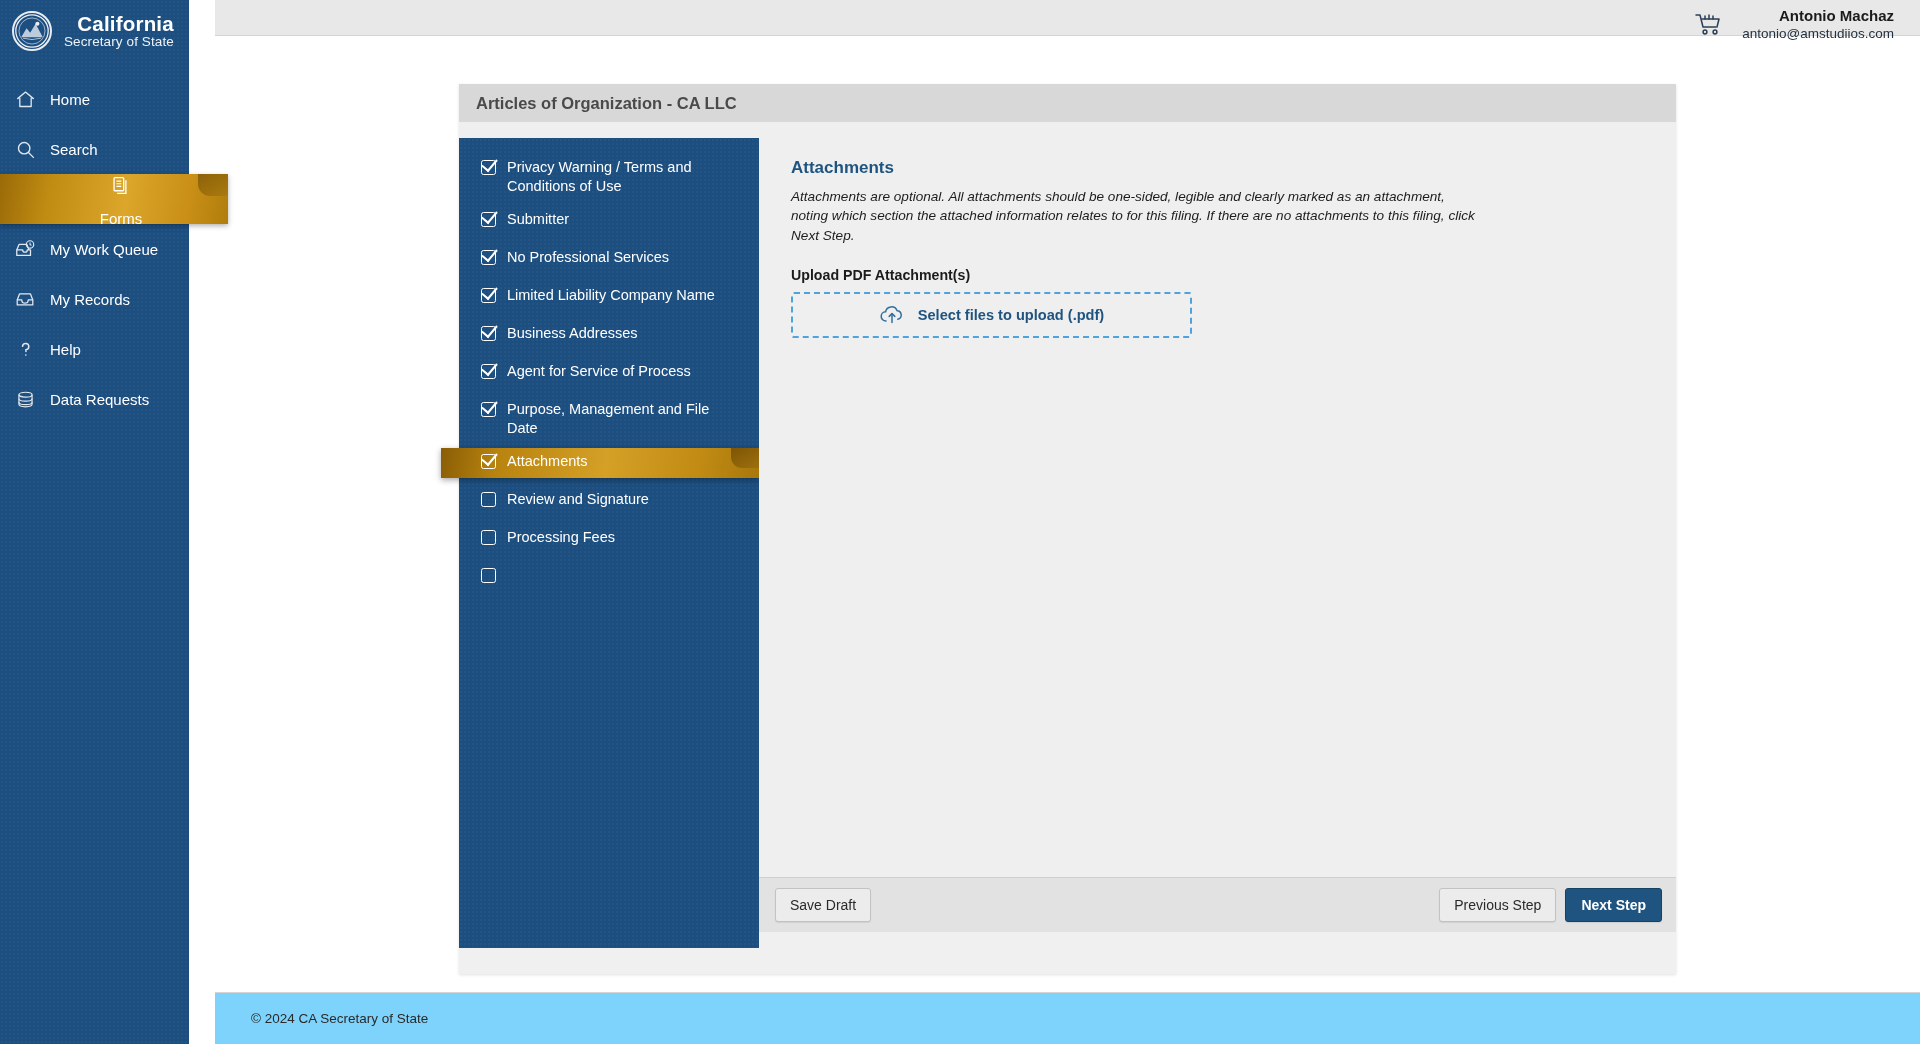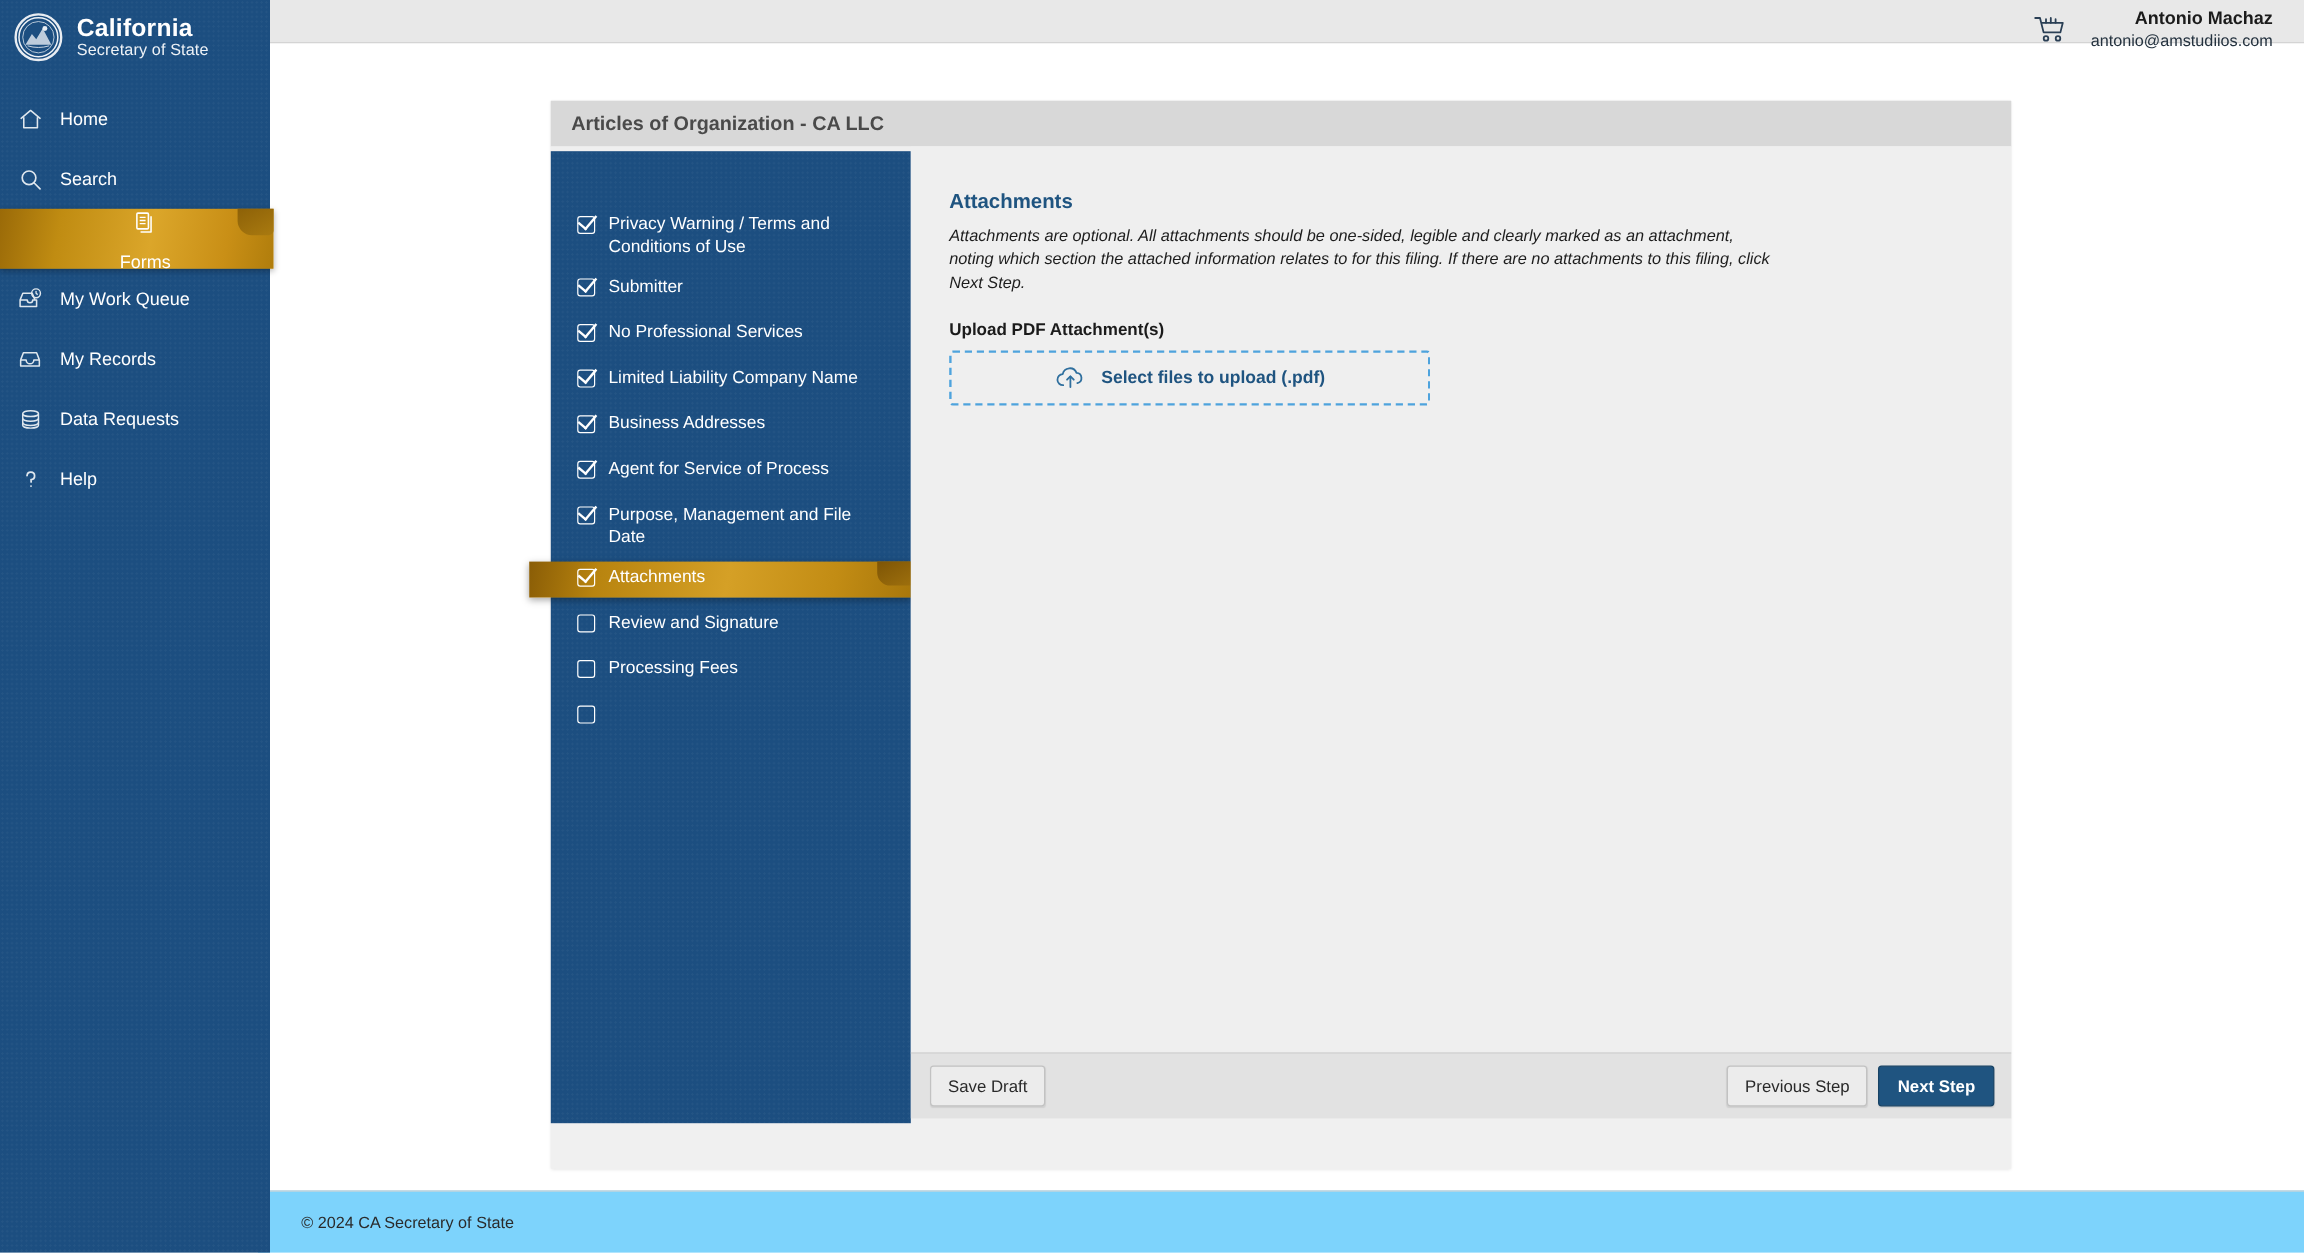--- a/index.html
+++ b/index.html
@@ -17,27 +17,28 @@
     position: relative;
     width: 1920px;
     height: 1044px;
     background: #ffffff;
   }
 
   
   .sidebar {
     position: absolute;
     left: 0; top: 0;
-    width: 225px;
+    width: 189px;
     height: 1044px;
     background: #1c4e80;
     background-image:
       radial-gradient(rgba(255,255,255,0.035) 1px, transparent 1px);
     background-size: 4px 4px;
     z-index: 5;
+    text-align: right;
   }
 
   .brand {
     display: flex;
     align-items: center;
     height: 62px;
     padding-left: 12px;
     gap: 12px;
   }
   .seal {
@@ -155,26 +156,26 @@
     position: absolute;
     left: 0; top: 38px;
     width: 1217px;
     height: 810px;
     background: #efefef;
   }
 
   
   .steps {
     position: absolute;
-    left: 0; top: 4px;
+    left: 0; top: 16px;
     width: 300px; height: 810px;
     background: #1c4e80;
     background-image: radial-gradient(rgba(255,255,255,0.035) 1px, transparent 1px);
     background-size: 4px 4px;
-    padding-top: 48px;
+    padding-top: 16px;
   }
 
   .step {
     position: relative;
     display: flex;
     align-items: flex-start;
     gap: 11px;
     min-height: 30px;
     padding: 3px 10px 3px 22px;
     margin-bottom: 8px;
@@ -390,38 +391,38 @@
           <svg width="22" height="22" viewBox="0 0 24 24" fill="none" stroke="currentColor" stroke-width="1.4" stroke-linejoin="round">
             <path d="M3.5 13 L6 6.5 H18 L20.5 13"></path>
             <path d="M3.5 13 V18.5 H20.5 V13 H15.5 a3 3 0 0 1 -7 0 Z"></path>
           </svg>
         </span>
         <span class="nav-label">My Records</span>
       </div>
 
       <div class="nav-item">
         <span class="nav-ico">
+          <svg width="21" height="21" viewBox="0 0 24 24" fill="none" stroke="currentColor" stroke-width="1.7" stroke-linecap="round">
+            <path d="M8.6 8.4 a3.6 3.6 0 1 1 3.9 3.9 v2.1"></path>
+            <circle cx="12.4" cy="18.4" r="0.9" fill="currentColor" stroke="none"></circle>
+          </svg>
+        </span>
+        <span class="nav-label">Help</span>
+      </div>
+
+      <div class="nav-item">
+        <span class="nav-ico">
           <svg width="21" height="21" viewBox="0 0 24 24" fill="none" stroke="currentColor" stroke-width="1.4">
             <ellipse cx="12" cy="6.5" rx="7.5" ry="2.8"></ellipse>
             <path d="M4.5 6.5 V17.5 c0 1.55 3.36 2.8 7.5 2.8 s7.5 -1.25 7.5 -2.8 V6.5"></path>
             <path d="M4.5 11 c0 1.55 3.36 2.8 7.5 2.8 s7.5 -1.25 7.5 -2.8"></path>
             <path d="M4.5 15 c0 1.55 3.36 2.8 7.5 2.8 s7.5 -1.25 7.5 -2.8"></path>
           </svg>
         </span>
         <span class="nav-label">Data Requests</span>
-      </div>
-
-      <div class="nav-item">
-        <span class="nav-ico">
-          <svg width="21" height="21" viewBox="0 0 24 24" fill="none" stroke="currentColor" stroke-width="1.7" stroke-linecap="round">
-            <path d="M8.6 8.4 a3.6 3.6 0 1 1 3.9 3.9 v2.1"></path>
-            <circle cx="12.4" cy="18.4" r="0.9" fill="currentColor" stroke="none"></circle>
-          </svg>
-        </span>
-        <span class="nav-label">Help</span>
       </div>
 
     </div>
   </div>
 
   <div class="topbar">
     <div class="user-area">
       <span class="cart-icon">
         <svg width="30" height="28" viewBox="0 0 30 28" fill="none" stroke="currentColor" stroke-width="1.5" stroke-linecap="round" stroke-linejoin="round">
           <path d="M2 5 H6 L9 17 H22"></path>

